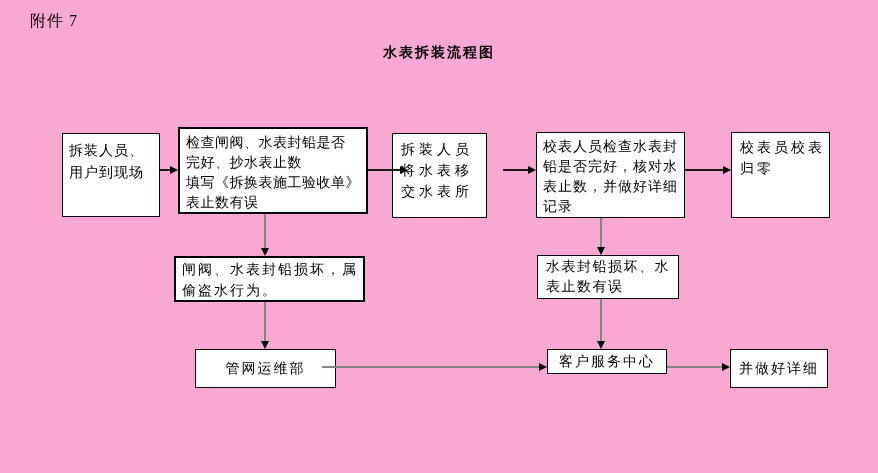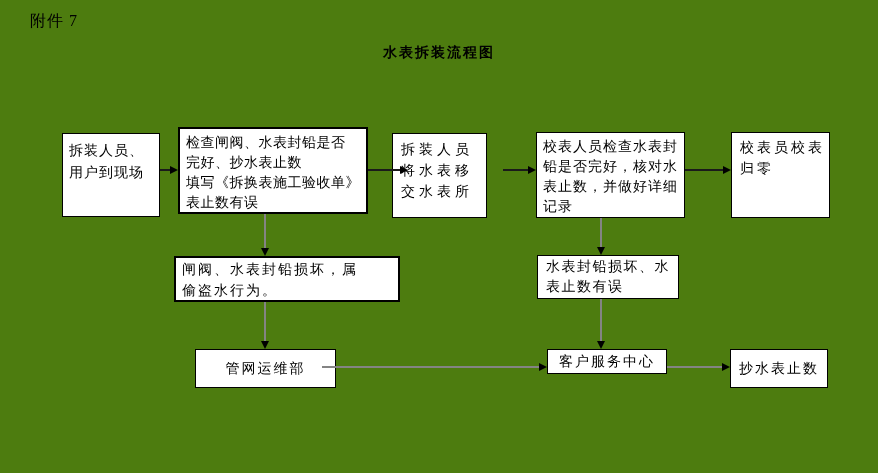--- a/index.html
+++ b/index.html
@@ -1,19 +1,19 @@
 <!DOCTYPE html>
 <html><head>
 <meta charset="utf-8">
 <style>
   html,body{margin:0;padding:0;background:#fff;}
   #page{
     position:relative;
     width:878px;height:473px;
-    background:#4d7c0f;
+    background:#f9a8d4;
     font-family:"Liberation Serif","DejaVu Serif",serif;
     color:#000;
     overflow:hidden;
   }
   .attachment{
     position:absolute;left:30px;top:11px;
     font-size:16px;letter-spacing:1px;
   }
   .title{
     position:absolute;left:0;top:44px;width:878px;
@@ -31,21 +31,21 @@
   .center-box{
     display:flex;align-items:center;justify-content:center;
     letter-spacing:2px;
   }
   
   #box-arrive{left:62px;top:133px;width:98px;height:84px;padding:6px 0 0 6px;line-height:22px;letter-spacing:1px;}
   #box-check{left:178px;top:127px;width:190px;height:87px;padding:4px 2px 0 6px;line-height:20px;letter-spacing:0.5px;}
   #box-transfer{left:392px;top:133px;width:95px;height:85px;padding:5px 0 0 8px;line-height:21px;letter-spacing:4px;}
   #box-verify{left:536px;top:132px;width:149px;height:86px;padding:4px 0 0 6px;line-height:20px;letter-spacing:1px;}
   #box-reset{left:731px;top:132px;width:99px;height:86px;padding:4px 0 0 8px;line-height:21px;letter-spacing:3px;}
-  #box-theft{left:174px;top:256px;width:226px;height:46px;padding:1px 0 0 6px;line-height:21px;letter-spacing:2px;}
+  #box-theft{left:174px;top:256px;width:191px;height:46px;padding:1px 0 0 6px;line-height:21px;letter-spacing:2px;}
   #box-error{left:537px;top:255px;width:142px;height:44px;padding:1px 0 0 8px;line-height:20px;letter-spacing:1.5px;}
   #box-pipeline{left:195px;top:349px;width:141px;height:39px;align-items:center;}
   #box-service{left:547px;top:349px;width:120px;height:25px;}
   #box-leader{left:730px;top:349px;width:98px;height:39px;}
   
   .hline{position:absolute;height:2px;}
   .vline{position:absolute;width:2px;}
   .dark{background:#1a1a1a;}
   .gray{background:#848484;}
   .head-right{
@@ -109,21 +109,21 @@
     <div class="bline">表止数有误</div>
   </div>
 
   <div class="box center-box" id="box-pipeline">
     <span>管网运维部</span>
   </div>
   <div class="box center-box" id="box-service">
     <span>客户服务中心</span>
   </div>
   <div class="box center-box" id="box-leader">
-    <span>抄水表止数</span>
+    <span>并做好详细</span>
   </div>
 
   <div class="hline dark" style="left:160px;top:169px;width:10px;"></div>
   <div class="head-right" style="left:170px;top:166px;"></div>
 
   <div class="hline dark" style="left:368px;top:169px;width:32px;"></div>
   <div class="head-right" style="left:400px;top:166px;"></div>
 
   <div class="hline dark" style="left:503px;top:169px;width:25px;"></div>
   <div class="head-right" style="left:528px;top:166px;"></div>

